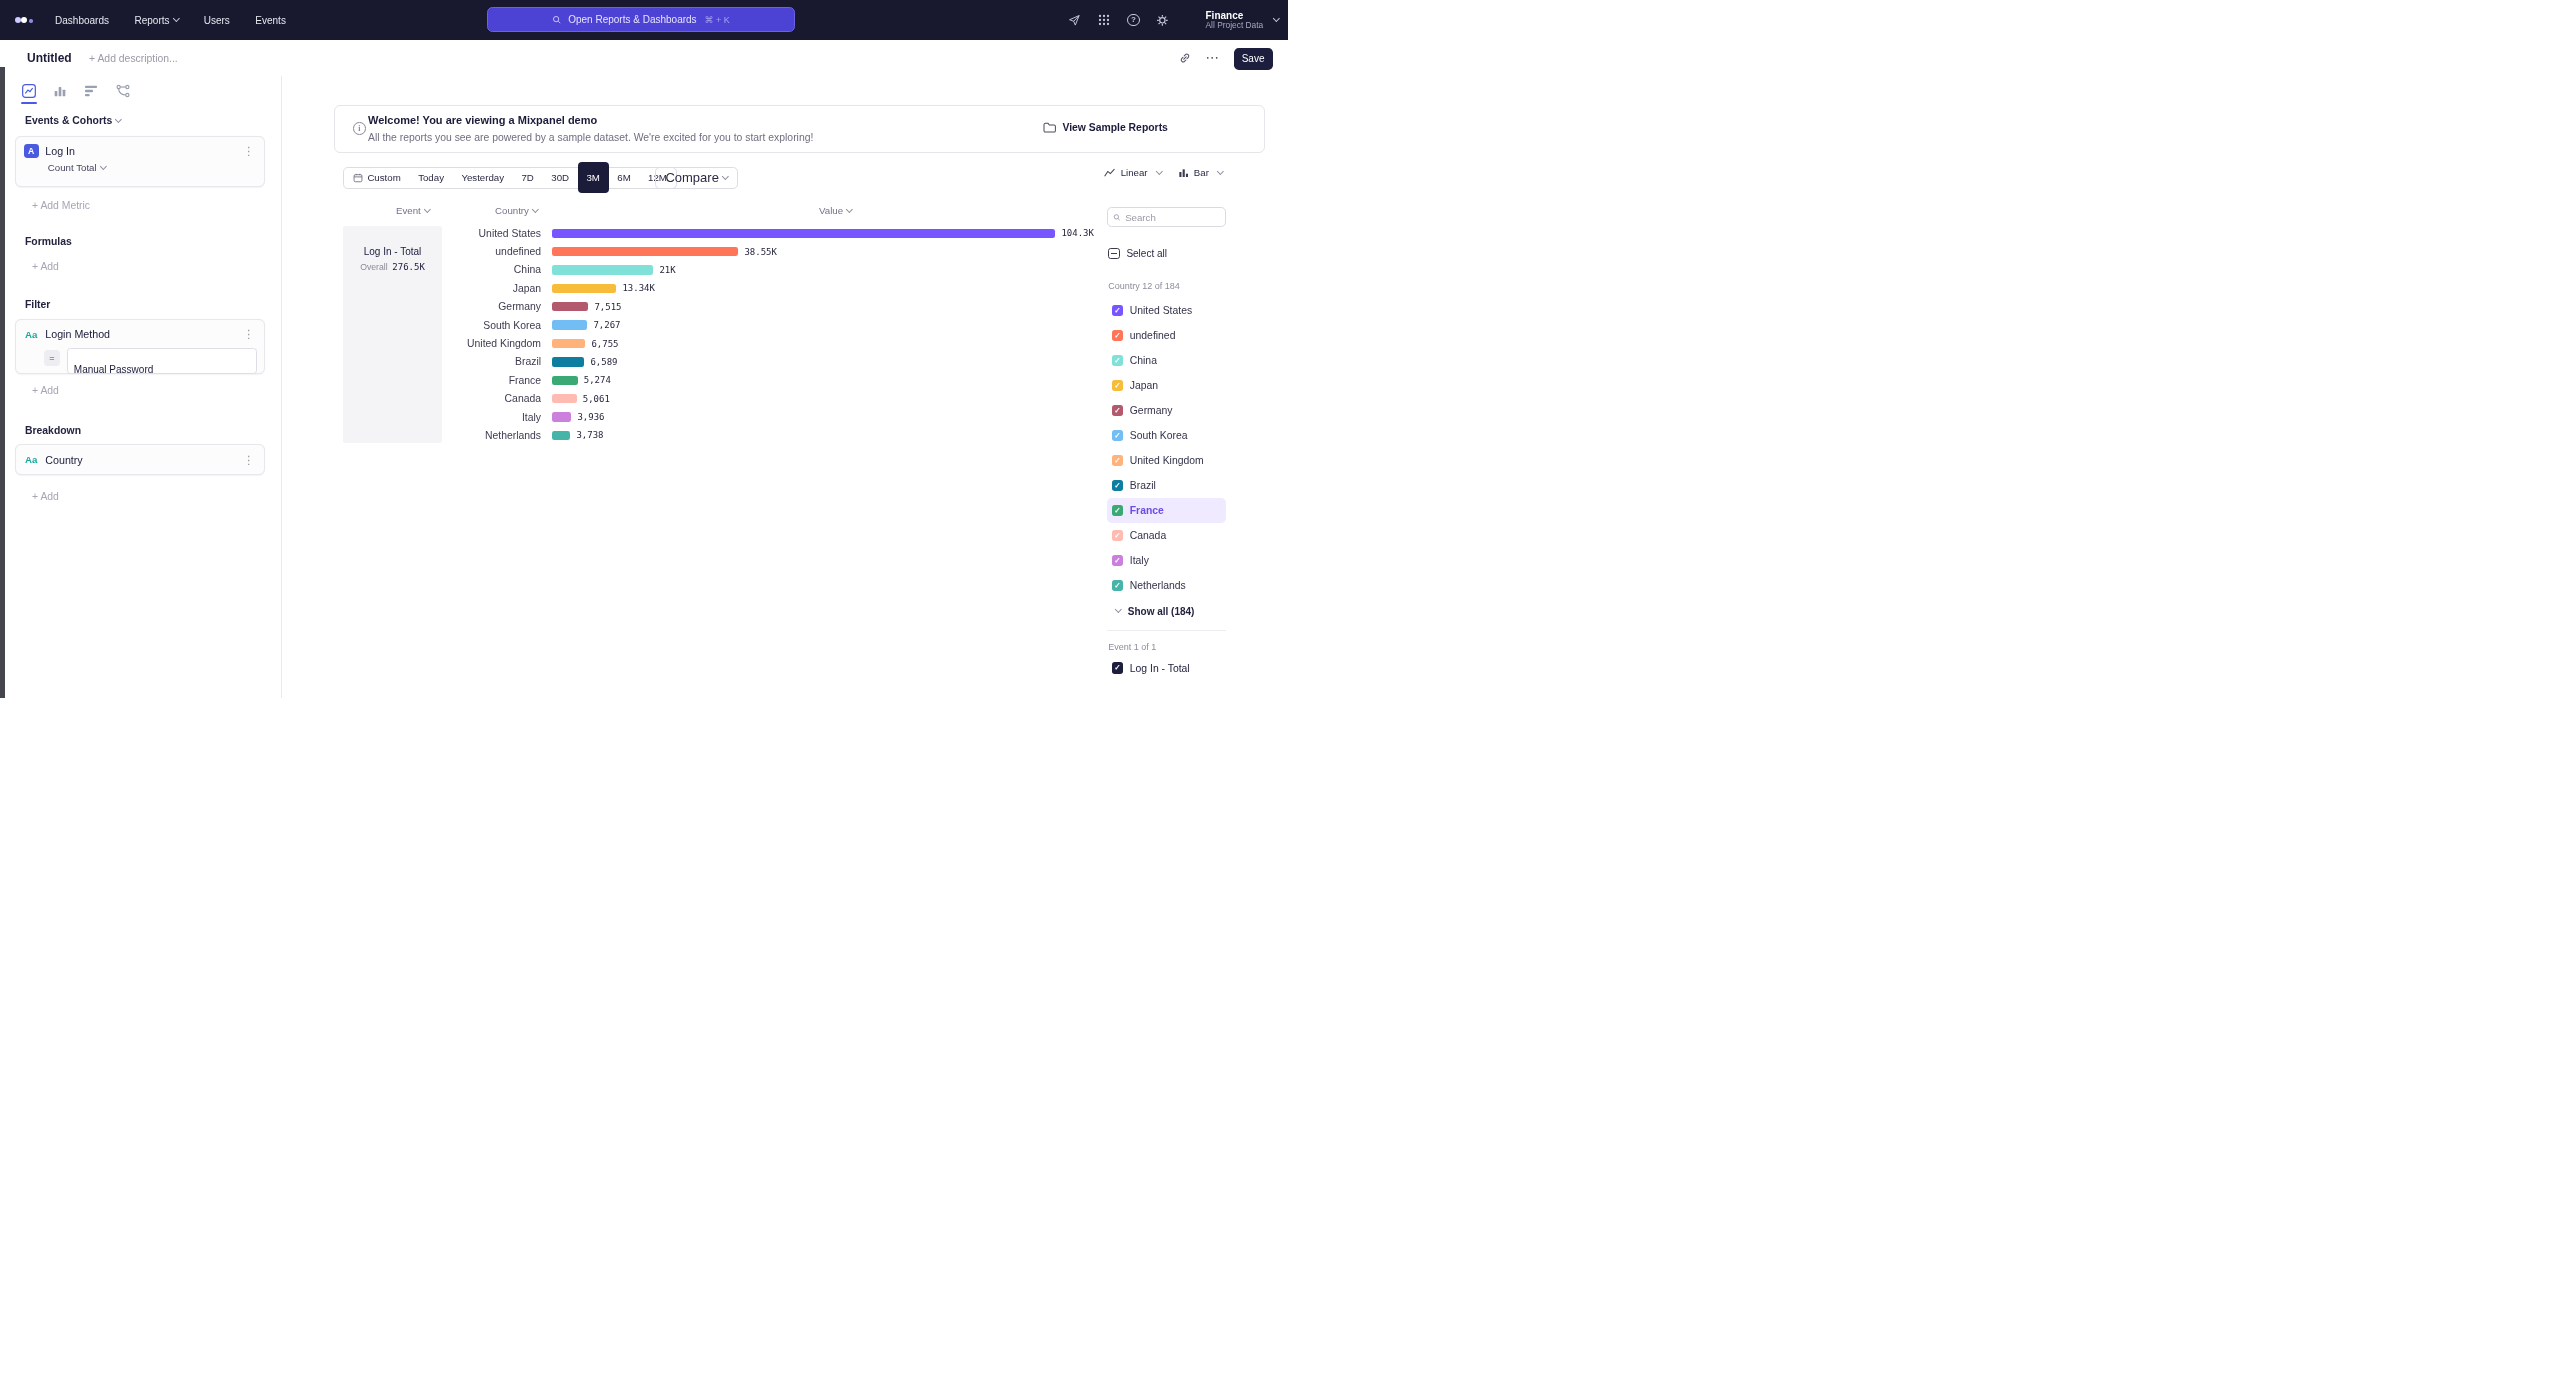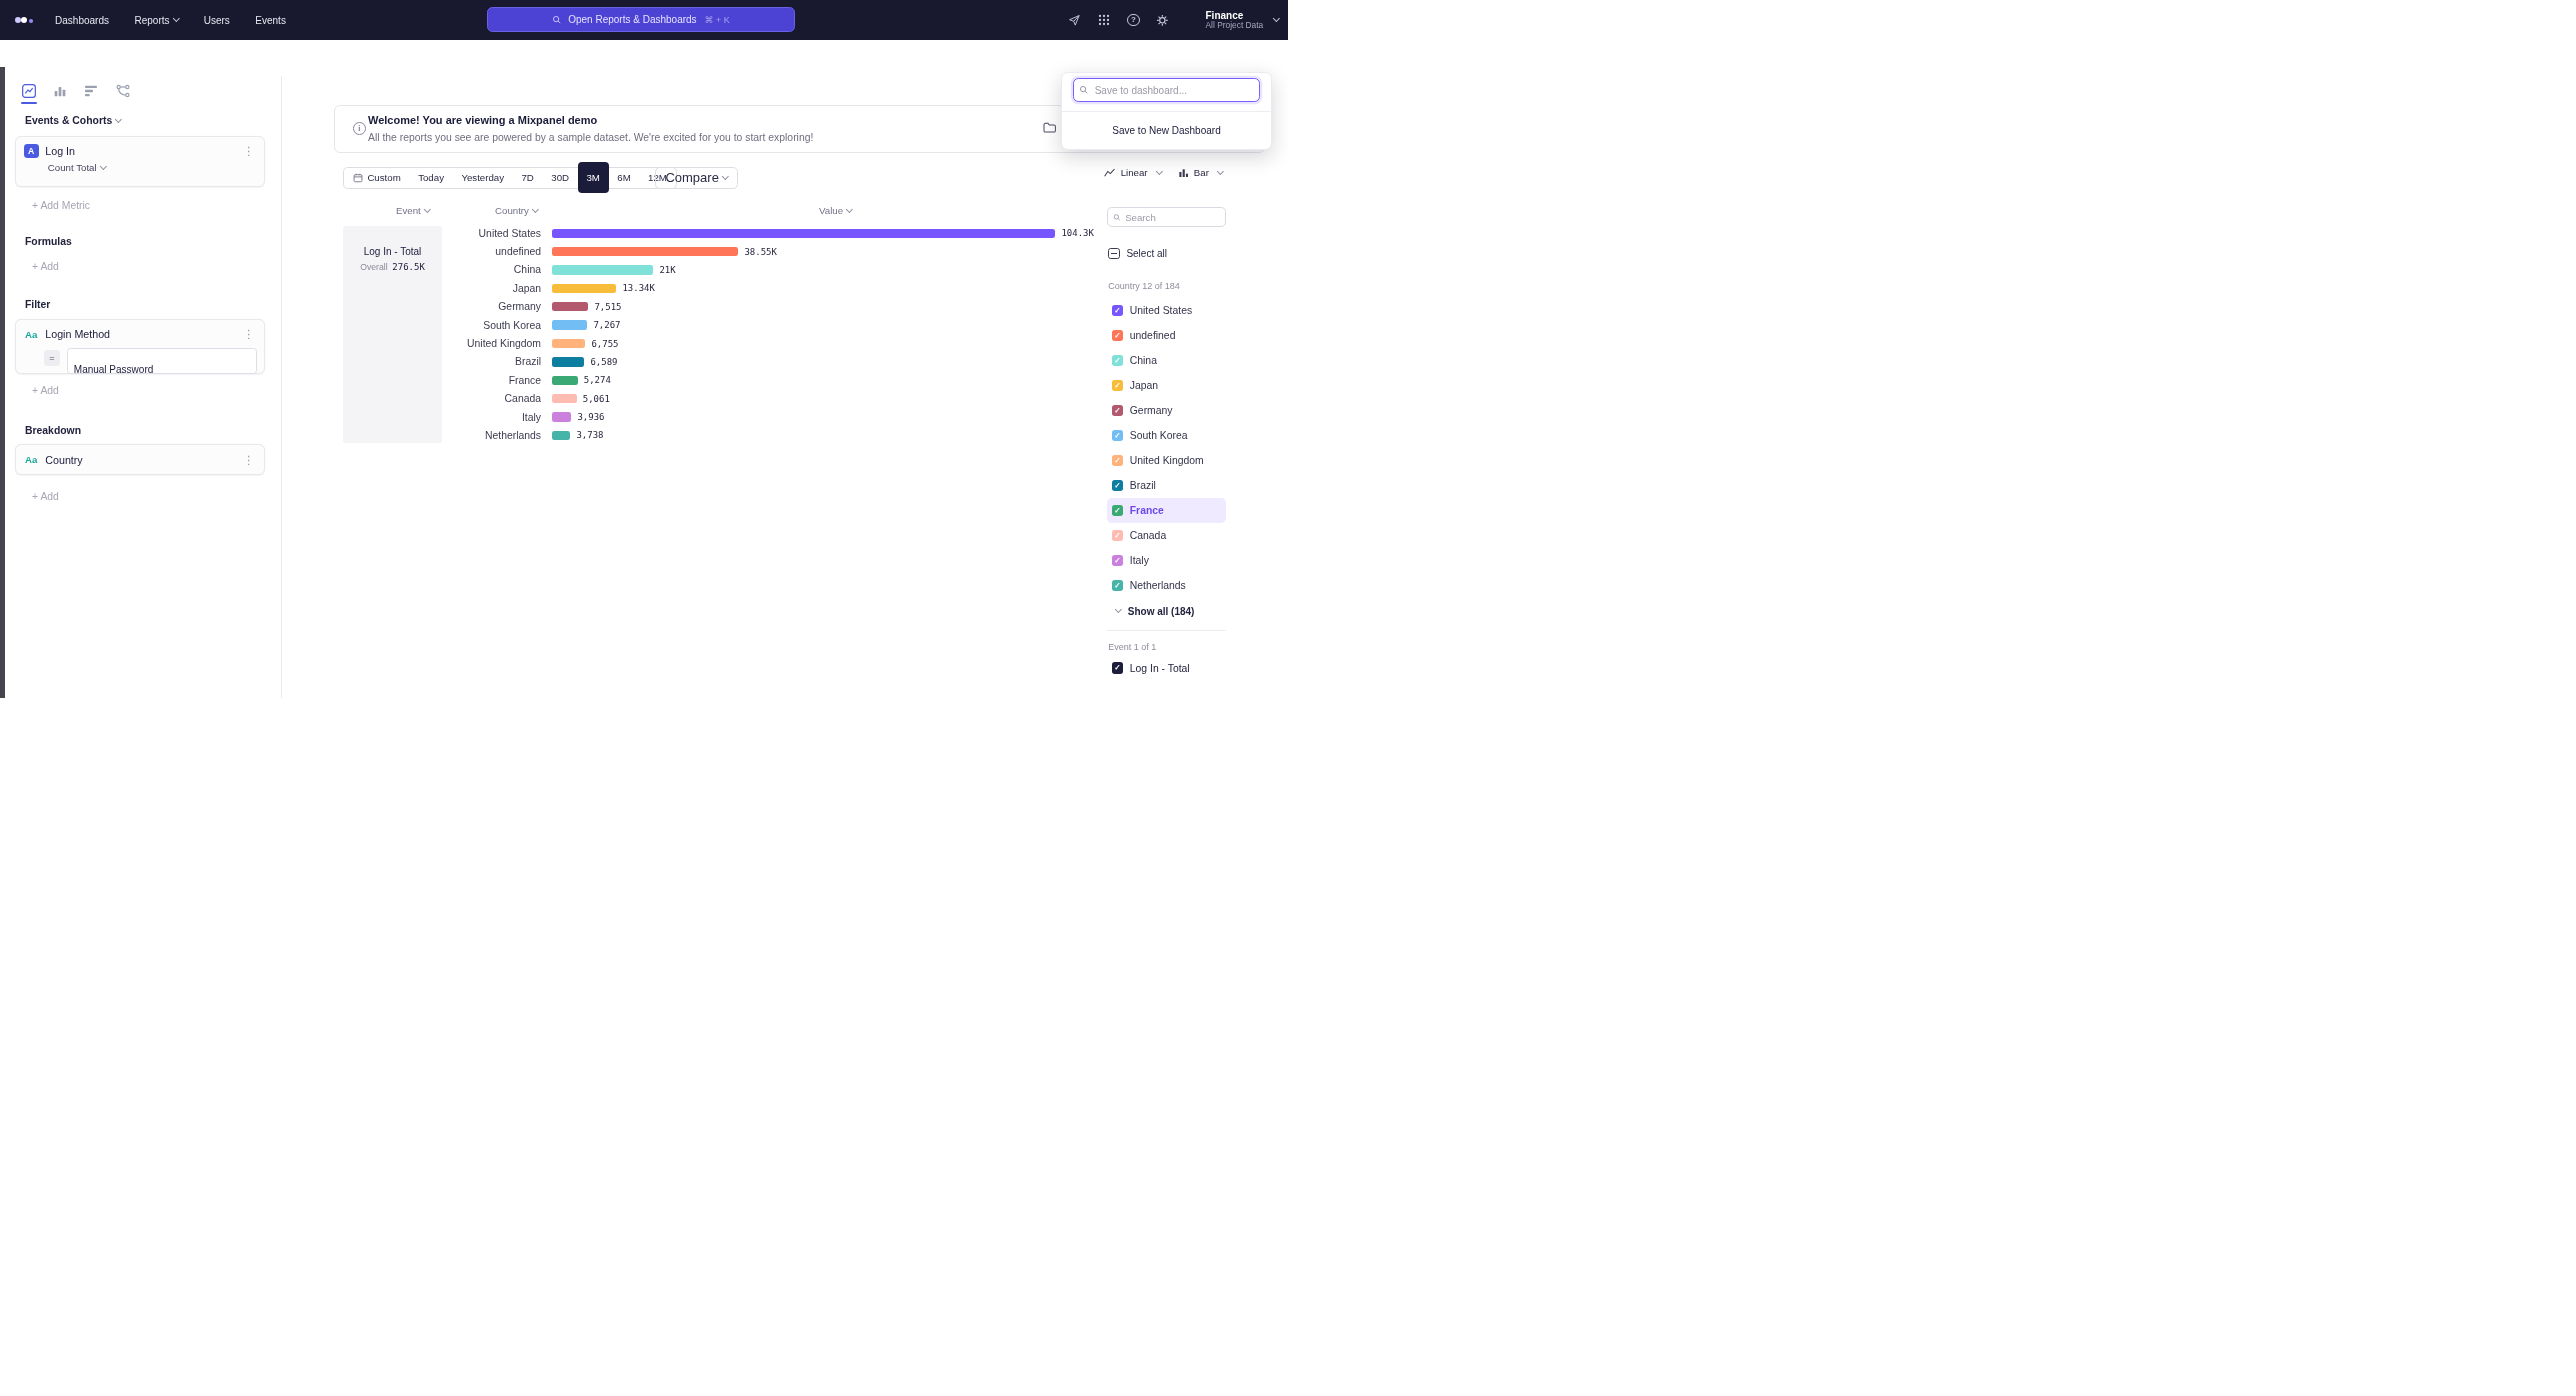--- a/index.html
+++ b/index.html
@@ -190,20 +190,35 @@
       <div class="project">
         <div>
           <div class="pname">Finance</div>
           <div class="psub">All Project Data</div>
         </div>
         <i class="chev chev-light"></i>
       </div>
     </div>
   </div>
 
+  <div class="rheader">
+    <span class="rtitle">Untitled</span>
+    <span class="rdesc">+ Add description...</span>
+    <div class="rh-right">
+      <span>
+        <svg width="12" height="12" viewBox="0 0 18 18" fill="none" stroke="#55556A" stroke-width="1.6" stroke-linecap="round">
+            <path d="M7.2 10.8 L10.8 7.2"></path>
+            <path d="M6 8 L4 10 a3 3 0 0 0 4.2 4.2 L10.2 12.2"></path>
+            <path d="M12 10 L14 8 a3 3 0 0 0 -4.2 -4.2 L7.8 5.8"></path>
+          </svg>
+      </span>
+      <span class="more-dots">⋯</span>
+      <div class="save-btn">Save</div>
+    </div>
+  </div>
 
   <div class="sidebar">
     <div class="tabs">
       <span class="tab tab-on">
         <svg width="16" height="16" viewBox="0 0 24 24" fill="none" stroke="#4B5BE0" stroke-width="1.8">
             <rect x="2.5" y="2.5" width="19" height="19" rx="4"></rect>
             <polyline points="6.5,15.5 10.5,10.5 13.5,13 17.5,7.5"></polyline>
           </svg>
       </span>
       <span class="tab">
@@ -505,26 +520,16 @@
       </div>
       <div class="panel-div"></div>
       <div class="list-head" style="top:435px">Event 1 of 1</div>
       <div class="event-row">
         <span class="cb" style="background: rgb(29, 29, 61);">✓</span>
         <span class="lbl">Log In - Total</span>
       </div>
     </div>
   </div>
 
-  <div class="popover">
-    <div class="pop-input-wrap">
-      <svg class="pop-mag" width="9.4" height="9.4" viewBox="0 0 16 16" fill="none" stroke="#8F8FA3" stroke-width="1.6">
-          <circle cx="7" cy="7" r="4.5"></circle>
-          <line x1="10.5" y1="10.5" x2="14" y2="14"></line>
-        </svg>
-      <input placeholder="Save to dashboard..." style="">
-    </div>
-    <div class="pop-item">Save to New Dashboard</div>
-  </div>
 
   <div class="scrollbar"></div>
 </div>
 
 
 </body></html>

